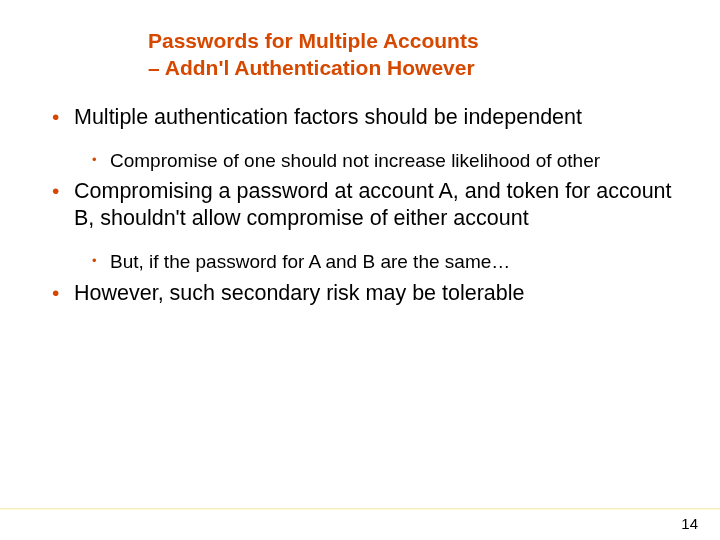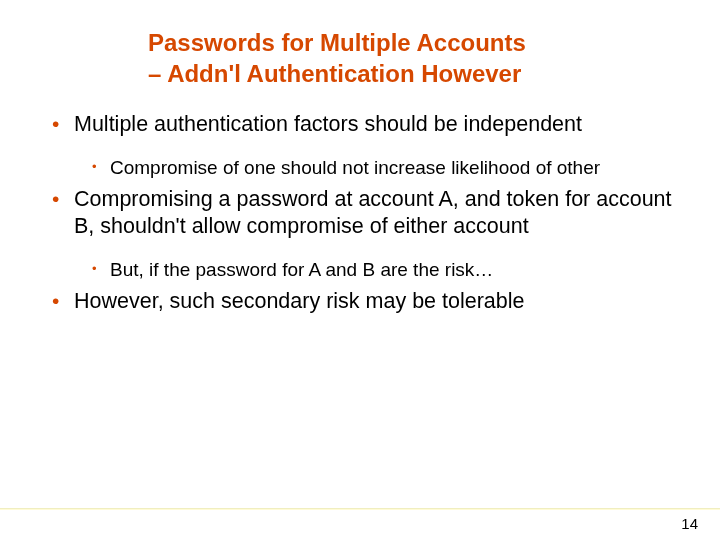--- a/index.html
+++ b/index.html
@@ -1,18 +1,18 @@
 <!DOCTYPE html>
 <html><head>
 <meta charset="utf-8">
 <style>
   * { margin: 0; padding: 0; box-sizing: border-box; }
   html, body { width: 720px; height: 540px; background: #fff; font-family: Verdana, Geneva, sans-serif; color: #000; }
   .slide { position: relative; width: 720px; height: 540px; padding: 28px 48px 0 48px; }
-  .title { color: #d64800; font-weight: 700; font-size: 24px; line-height: 1.28; margin-bottom: 22px; padding-left: 100px; }
+  .title { color: #d64800; font-weight: 700; font-size: 21px; line-height: 1.28; margin-bottom: 22px; padding-left: 100px; }
   ul.lvl1 { list-style: none; }
   ul.lvl1 > li { position: relative; padding-left: 26px; font-size: 21.5px; line-height: 1.25; margin-bottom: 6px; }
   ul.lvl1 > li::before { content: "•"; position: absolute; left: 4px; top: 0; color: #d64800; font-size: 21px; }
   ul.lvl2 { list-style: none; margin-top: 18px; }
   ul.lvl2 > li { position: relative; padding-left: 36px; font-size: 19px; line-height: 1.25; margin-bottom: 4px; }
   ul.lvl2 > li::before { content: "•"; position: absolute; left: 18px; top: 3px; color: #d64800; font-size: 13px; }
   .footer-line { position: absolute; left: 0; right: 0; bottom: 30px; height: 2px; background: #fffbd6; border-top: 1px solid #f0eec0; }
   .page-num { position: absolute; right: 22px; bottom: 8px; font-size: 15px; color: #000; }
 </style>
 </head>
@@ -30,21 +30,21 @@
       <ul class="lvl2">
         <li>
           <span>Compromise of one should not increase likelihood of other</span>
         </li>
       </ul>
     </li>
     <li>
       <span>Compromising a password at account A, and token for account B, shouldn't allow compromise of either account</span>
       <ul class="lvl2">
         <li>
-          <span>But, if the password for A and B are the risk…</span>
+          <span>But, if the password for A and B are the same…</span>
         </li>
       </ul>
     </li>
     <li>
       <span>However, such secondary risk may be tolerable</span>
     </li>
   </ul>
 
   <div class="footer-line"></div>
   <div class="page-num">14</div>

